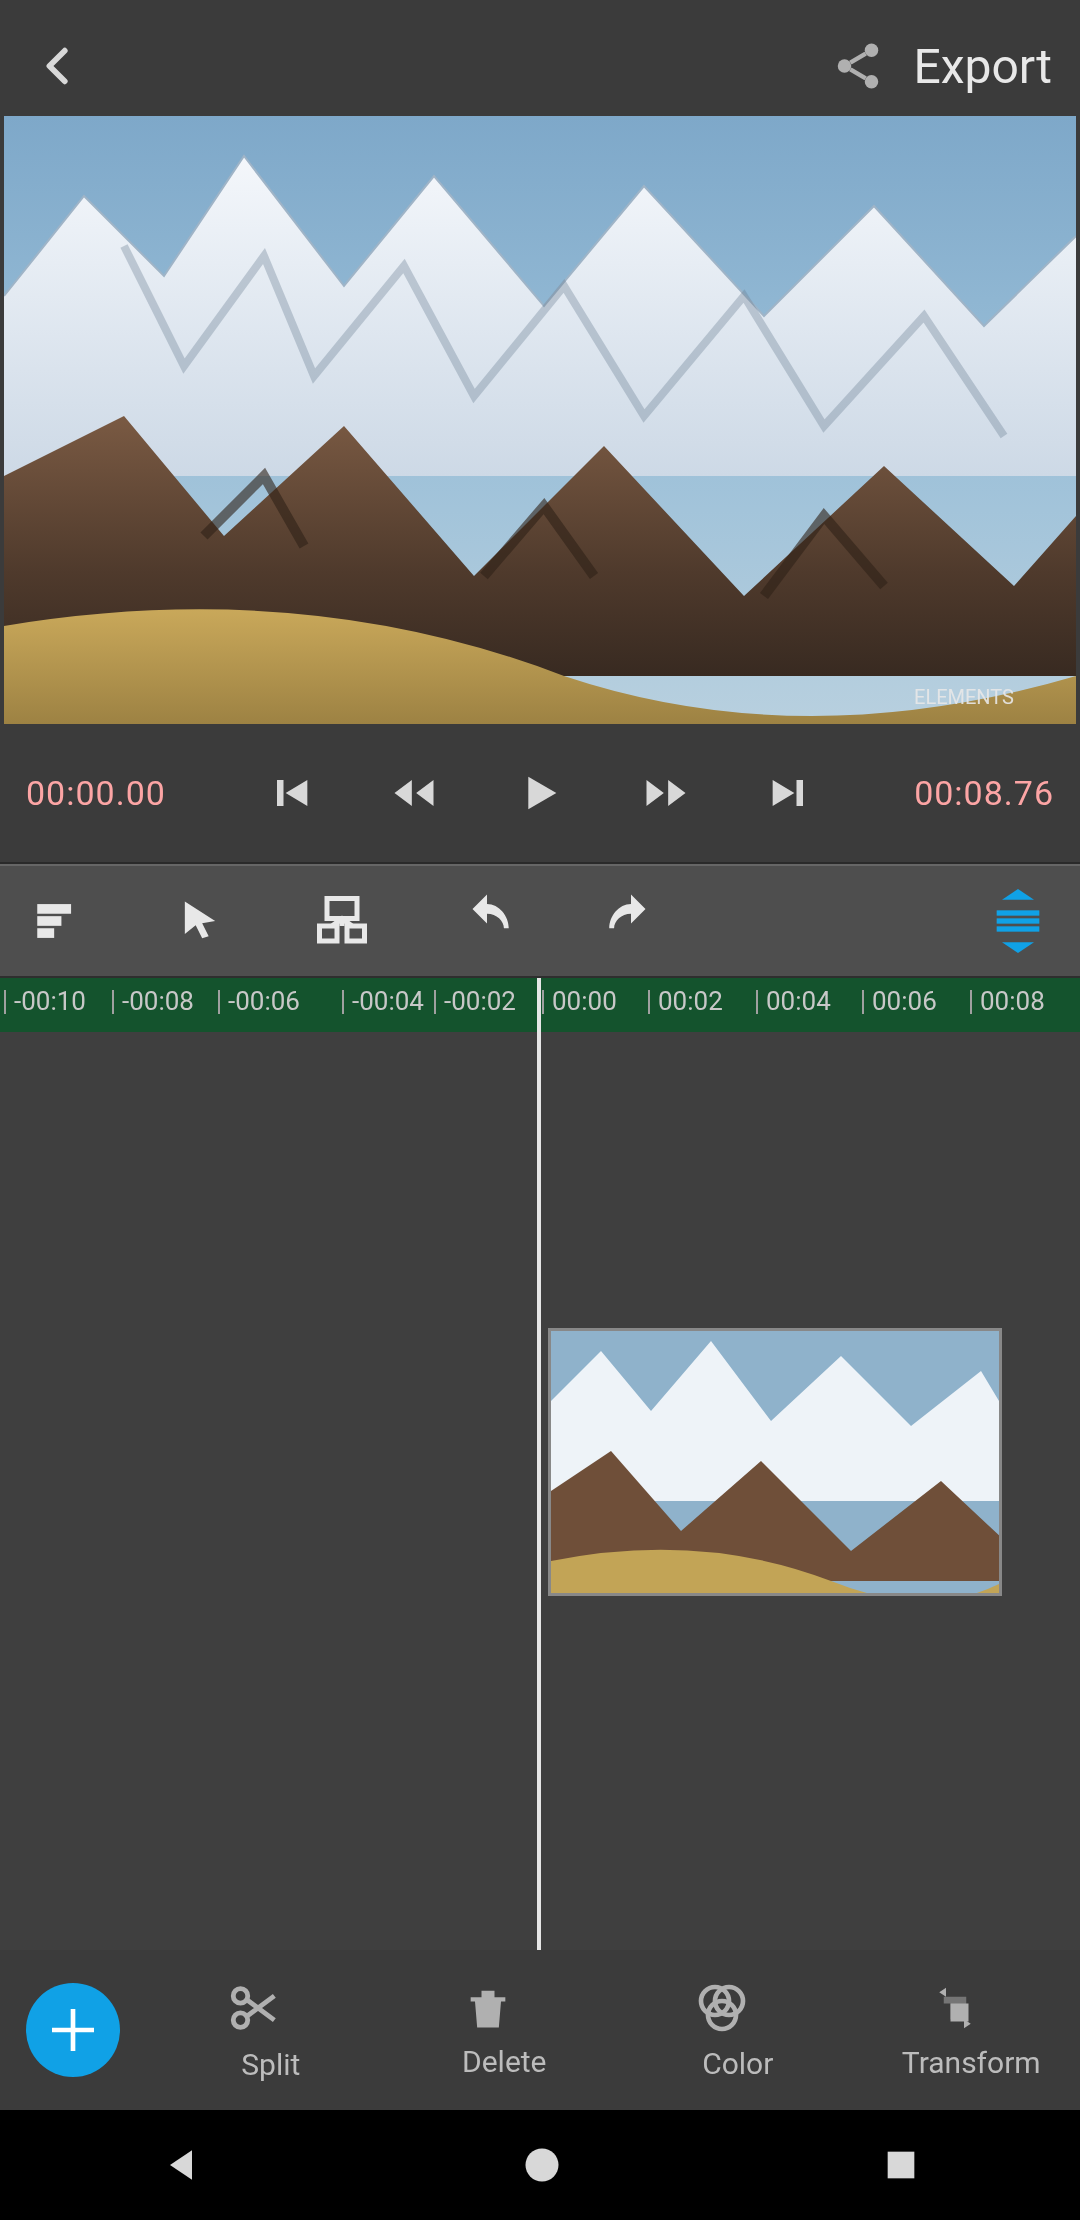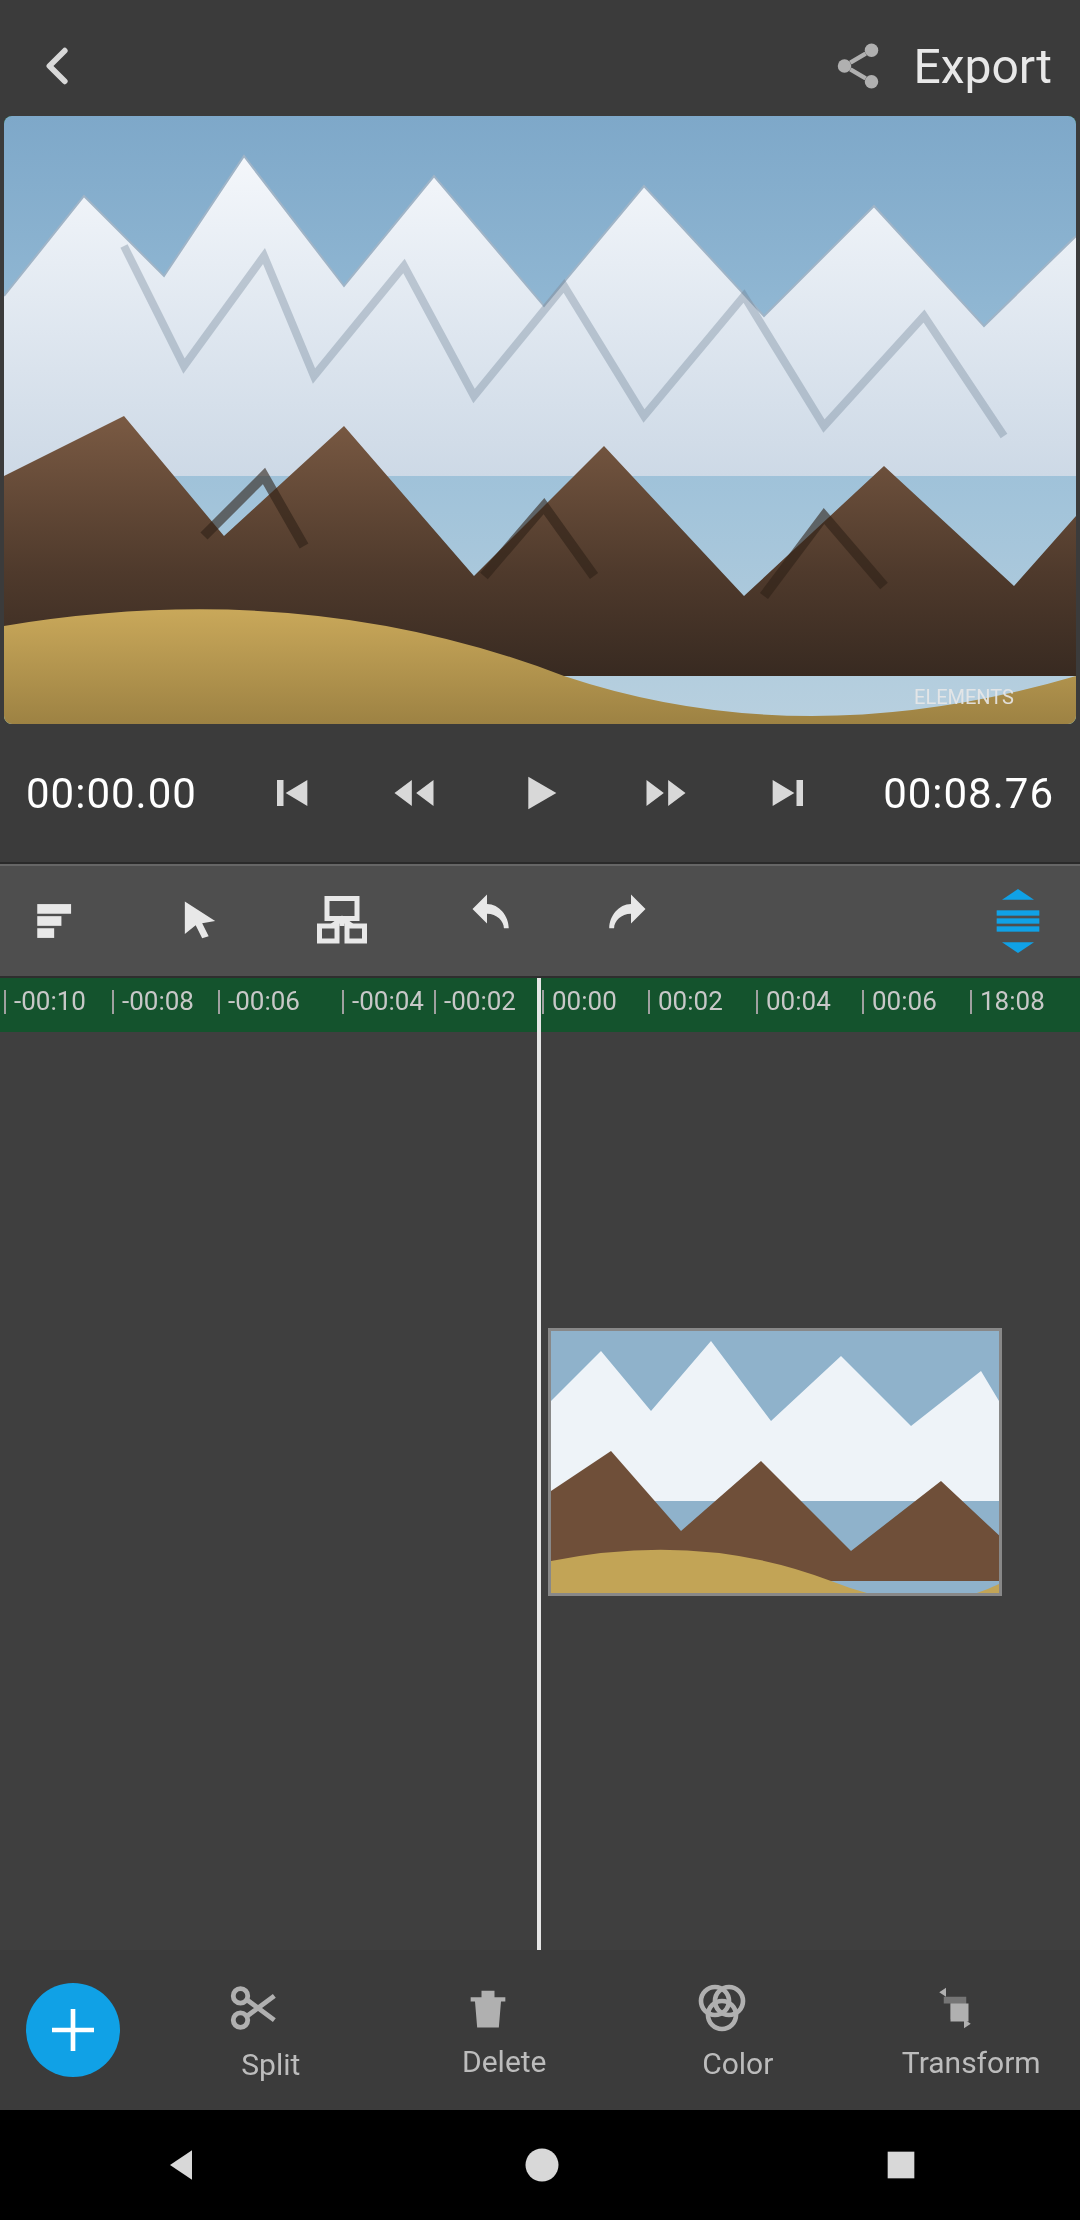--- a/index.html
+++ b/index.html
@@ -7,25 +7,25 @@
   .app { width: 1080px; height: 2220px; display: flex; flex-direction: column; background: #3b3b3b; }
 
   
   .topbar { height: 116px; display: flex; align-items: center; padding: 16px 28px 0 36px; background: #3b3b3b; }
   .topbar .spacer { flex: 1; }
   .topbar .export-label { font-size: 48px; color: #e8e8e8; margin-left: 28px; }
   .icon-btn { display: inline-flex; align-items: center; justify-content: center; cursor: pointer; }
 
   
   .preview-wrap { padding: 0 4px; }
-  .preview { width: 1072px; height: 608px; background: #15803d; position: relative; overflow: hidden; border-radius: 8px; }
+  .preview { width: 1072px; height: 608px; background: #15803d; position: relative; overflow: hidden; }
 
   
   .playbar { height: 140px; display: flex; align-items: center; padding: 0 26px; gap: 0; background: #3b3b3b; border-bottom: 2px solid #2a2a2a; }
-  .playbar .tc { font-size: 42px; color: #ffffff; letter-spacing: 1px; }
+  .playbar .tc { font-size: 34px; color: #fca5a5; letter-spacing: 1px; }
   .playbar .controls { flex: 1; display: flex; justify-content: center; gap: 72px; }
 
   
   .edittoolbar { height: 114px; background: #4e4e4e; border-top: 2px solid #666; border-bottom: 2px solid #2e2e2e; display: flex; align-items: center; padding: 0 30px; gap: 86px; }
   .edittoolbar .spacer { flex: 1; }
 
   
   .timeline { flex: 1; background: #3f3f3f; position: relative; overflow: hidden; }
   .ruler { position: absolute; top: 0; left: 0; right: 0; height: 54px; background: #14532d; }
   .ruler .tick { position: absolute; top: 8px; font-size: 26px; color: #c8c8c8; }
@@ -185,21 +185,21 @@
     <div class="ruler">
       <span class="tick" style="left:14px">-00:10</span>
       <span class="tick" style="left:122px">-00:08</span>
       <span class="tick" style="left:228px">-00:06</span>
       <span class="tick" style="left:352px">-00:04</span>
       <span class="tick" style="left:444px">-00:02</span>
       <span class="tick" style="left:552px">00:00</span>
       <span class="tick" style="left:658px">00:02</span>
       <span class="tick" style="left:766px">00:04</span>
       <span class="tick" style="left:872px">00:06</span>
-      <span class="tick" style="left:980px">18:08</span>
+      <span class="tick" style="left:980px">00:08</span>
     </div>
     <div class="playhead"></div>
     <div class="clip">
       <svg width="454" height="268" viewBox="0 0 454 268" preserveAspectRatio="xMidYMid slice">
         <rect width="454" height="268" fill="#8fb2cb"></rect>
         <path d="M0 70 L50 20 L100 80 L160 10 L220 90 L290 25 L360 95 L430 40 L454 80 L454 170 L0 170Z" fill="#eef3f8"></path>
         <path d="M0 160 L60 120 L130 200 L210 130 L300 220 L390 150 L454 210 L454 250 L0 250Z" fill="#6f4f39"></path>
         <path d="M0 230 Q150 200 280 250 Q380 290 454 250 L454 268 L0 268Z" fill="#c2a456"></path>
       </svg>
     </div>

